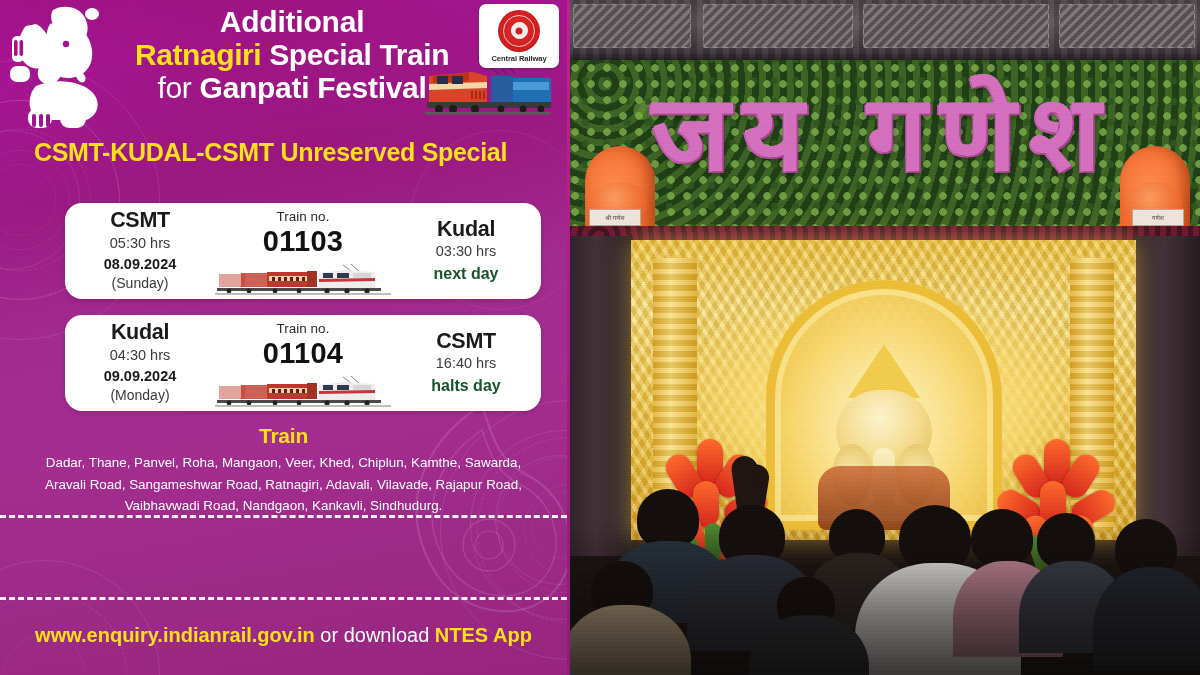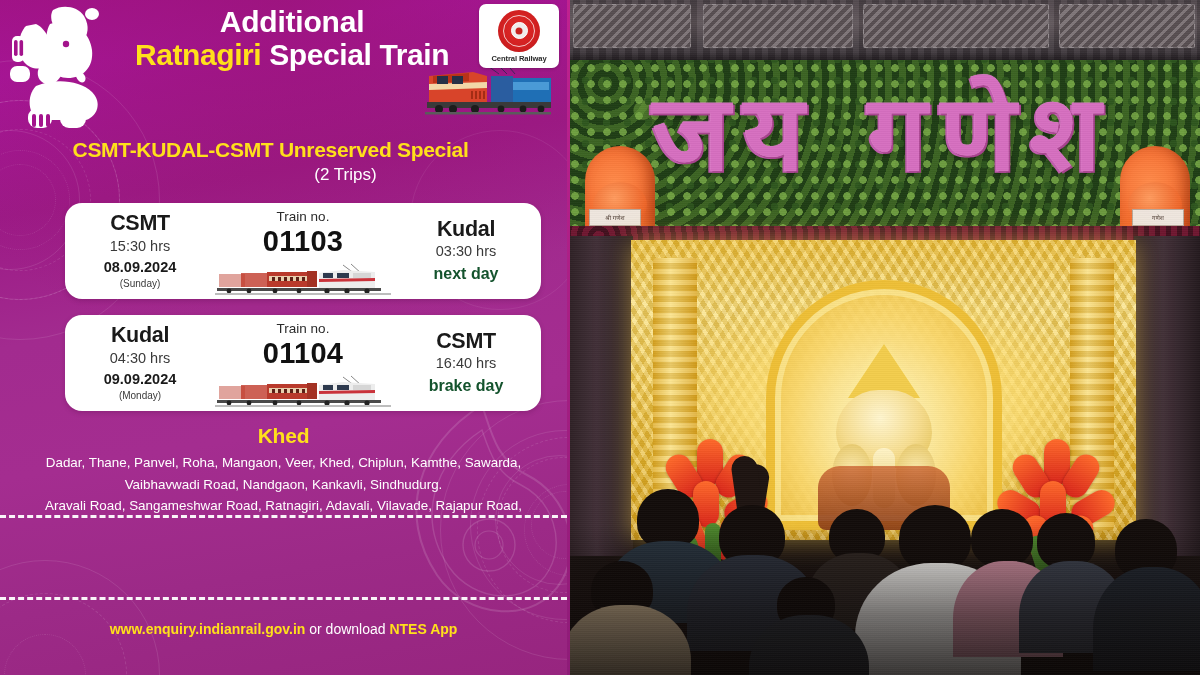--- a/index.html
+++ b/index.html
@@ -134,21 +134,21 @@
   .hero-train { position:absolute; right: 16px; top: 58px; width: 128px; height: 60px; z-index:5; }
 
   
   .route-line {
     position: absolute;
     left: 0; right: 26px; top: 138px;
     text-align: center;
     z-index: 6;
   }
   .route-title {
-    font-size: 21px; font-weight: bold; color: #ffe01b;
+    font-size: 25px; font-weight: bold; color: #ffe01b;
     letter-spacing: -0.3px; white-space: nowrap;
   }
   .route-trips {
     font-size: 17px; color: #ffffff;
     margin-top: 3px; padding-left: 150px;
   }
 
   
   .card {
     position: absolute;
@@ -169,21 +169,21 @@
   .col-from { width: 150px; }
   .col-mid  { width: 176px; position:relative; height: 100%; justify-content: flex-start; padding-top: 6px;}
   .col-to   { width: 150px; }
 
   .stn {
     font-size: 21.5px; font-weight: bold; color: #1a1a1a;
     letter-spacing: -0.3px; line-height:1.15;
   }
   .stn-time { font-size: 14.5px; color: #3a3a3a; line-height: 1.45; }
   .stn-date { font-size: 14.5px; font-weight: bold; color: #1a1a1a; line-height: 1.4; }
-  .stn-day  { font-size: 10px; color: #3a3a3a; line-height: 1.4; }
+  .stn-day  { font-size: 14px; color: #3a3a3a; line-height: 1.4; }
   .stn-rel  { font-size: 16px; font-weight: bold; color: #14532d; line-height: 1.45; }
 
   .train-no-label { font-size: 13.5px; color: #2b2b2b; line-height: 1.2; }
   .train-no-value {
     font-size: 29px; font-weight: bold; color: #111;
     letter-spacing: 0.3px; line-height: 1.12;
   }
   .card-train-art {
     position: absolute; left: 0; bottom: 4px; width: 176px; height: 34px;
   }
@@ -206,21 +206,21 @@
   .divider {
     position: absolute; left: 0; right: 0; height: 0;
     border-top: 3.5px dashed #ffffff;
     opacity: 0.95;
     z-index: 5;
   }
   .divider.d1 { top: 515px; }
   .divider.d2 { top: 597px; }
 
   .foot-l1 { font-size: 14.5px; color: #f3e9f1; line-height: 1.5; }
-  .foot-l2 { font-size: 14px; color: #ffffff; line-height: 1.7; }
+  .foot-l2 { font-size: 20px; color: #ffffff; line-height: 1.7; }
   .foot-l2 .url  { color: #ffe01b; font-weight: bold; }
   .foot-l2 .app  { color: #ffe01b; font-weight: bold; }
 
   
   .right-photo {
     position: relative;
     width: 633px; height: 675px;
     flex: 0 0 633px;
     overflow: hidden;
     background: #1a1210;
@@ -476,20 +476,23 @@
 
         <circle cx="60" cy="40" r="3.2" fill="#a3138c"></circle>
       </g>
     </svg>
 
     <div class="header-block">
       <div class="title-l1">Additional</div>
       <div class="title-l2">
         <span class="hl">Ratnagiri</span><span class="wh"> Special Train</span>
       </div>
+      <div class="title-l3">
+        <span class="light">for </span><span class="bold">Ganpati Festival</span>
+      </div>
     </div>
 
     <div class="cr-logo">
       <div class="cr-emblem">
         <div class="cr-emblem-core"></div>
       </div>
       <div class="cr-label">Central Railway</div>
     </div>
 
     <svg class="hero-train" viewBox="0 0 128 60">
@@ -518,27 +521,26 @@
       <circle cx="30" cy="51" r="4" fill="#1c1c1c"></circle>
       <circle cx="52" cy="51" r="4" fill="#1c1c1c"></circle>
       <circle cx="78" cy="51" r="3.4" fill="#1c1c1c"></circle>
       <circle cx="100" cy="51" r="3.4" fill="#1c1c1c"></circle>
       <circle cx="118" cy="51" r="3.4" fill="#1c1c1c"></circle>
       <rect x="2" y="54" width="126" height="2.5" fill="#5b5b5b"></rect>
     </svg>
 
     <div class="route-line">
       <div class="route-title">CSMT-KUDAL-CSMT Unreserved Special</div>
-      <div class="route-trips">(2 Trips)</div>
     </div>
 
     <div class="card c1">
       <div class="card-col col-from">
         <div class="stn">CSMT</div>
-        <div class="stn-time">15:30 hrs</div>
+        <div class="stn-time">05:30 hrs</div>
         <div class="stn-date">08.09.2024</div>
         <div class="stn-day">(Sunday)</div>
       </div>
       <div class="card-col col-mid">
         <div class="train-no-label">Train no.</div>
         <div class="train-no-value">01103</div>
         <svg class="card-train-art" viewBox="0 0 176 34">
           <path d="M128 4 L140 13 M136 3 L147 13" stroke="#555" stroke-width="0.7" fill="none"></path>
 
           <g opacity="0.5">
@@ -628,30 +630,30 @@
             <circle cx="112" cy="30" r="2.6"></circle>
               <circle cx="132" cy="30" r="2.6"></circle>
             <circle cx="152" cy="30" r="2.6"></circle>
           </g>
           <rect x="0" y="32" width="176" height="2" fill="#bdbdbd"></rect>
         </svg>
       </div>
       <div class="card-col col-to">
         <div class="stn">CSMT</div>
         <div class="stn-time">16:40 hrs</div>
-        <div class="stn-rel">brake day</div>
+        <div class="stn-rel">halts day</div>
       </div>
     </div>
 
     <div class="section halts-sec">
-      <div class="sec-head">Khed</div>
+      <div class="sec-head">Train</div>
       <div class="sec-body halts-body">
         <div>Dadar, Thane, Panvel, Roha, Mangaon, Veer, Khed, Chiplun, Kamthe, Sawarda,</div>
+        <div>Aravali Road, Sangameshwar Road, Ratnagiri, Adavali, Vilavade, Rajapur Road,</div>
         <div>Vaibhavwadi Road, Nandgaon, Kankavli, Sindhudurg.</div>
-        <div>Aravali Road, Sangameshwar Road, Ratnagiri, Adavali, Vilavade, Rajapur Road,</div>
       </div>
     </div>
 
     <div class="divider d1"></div>
 
     <div class="section comp-sec">
     </div>
 
     <div class="divider d2"></div>
 

